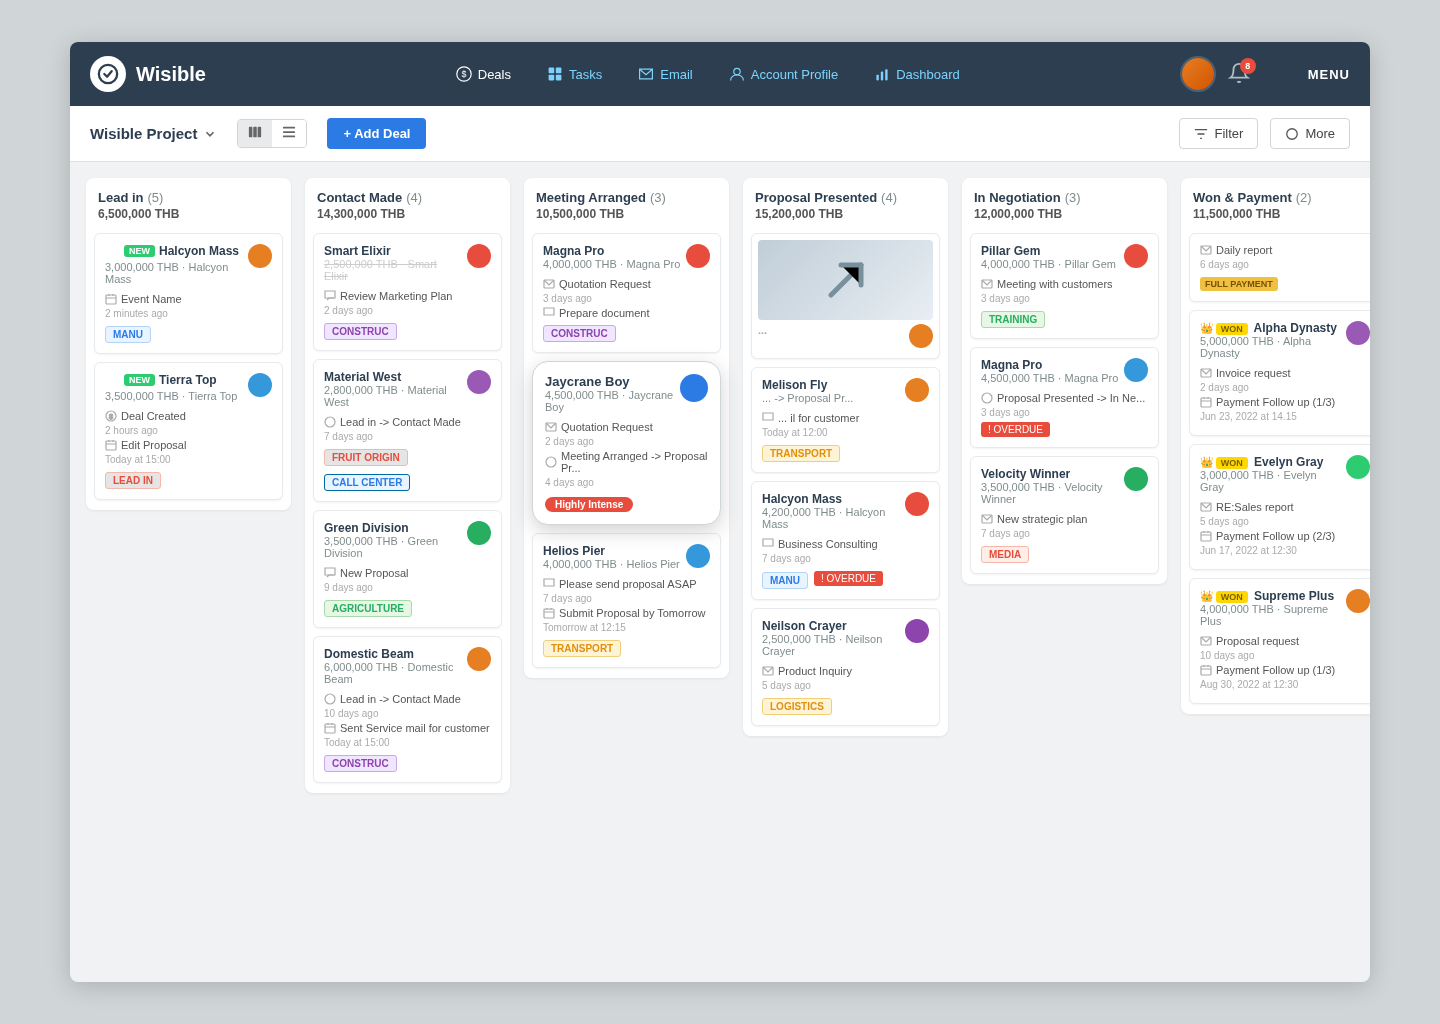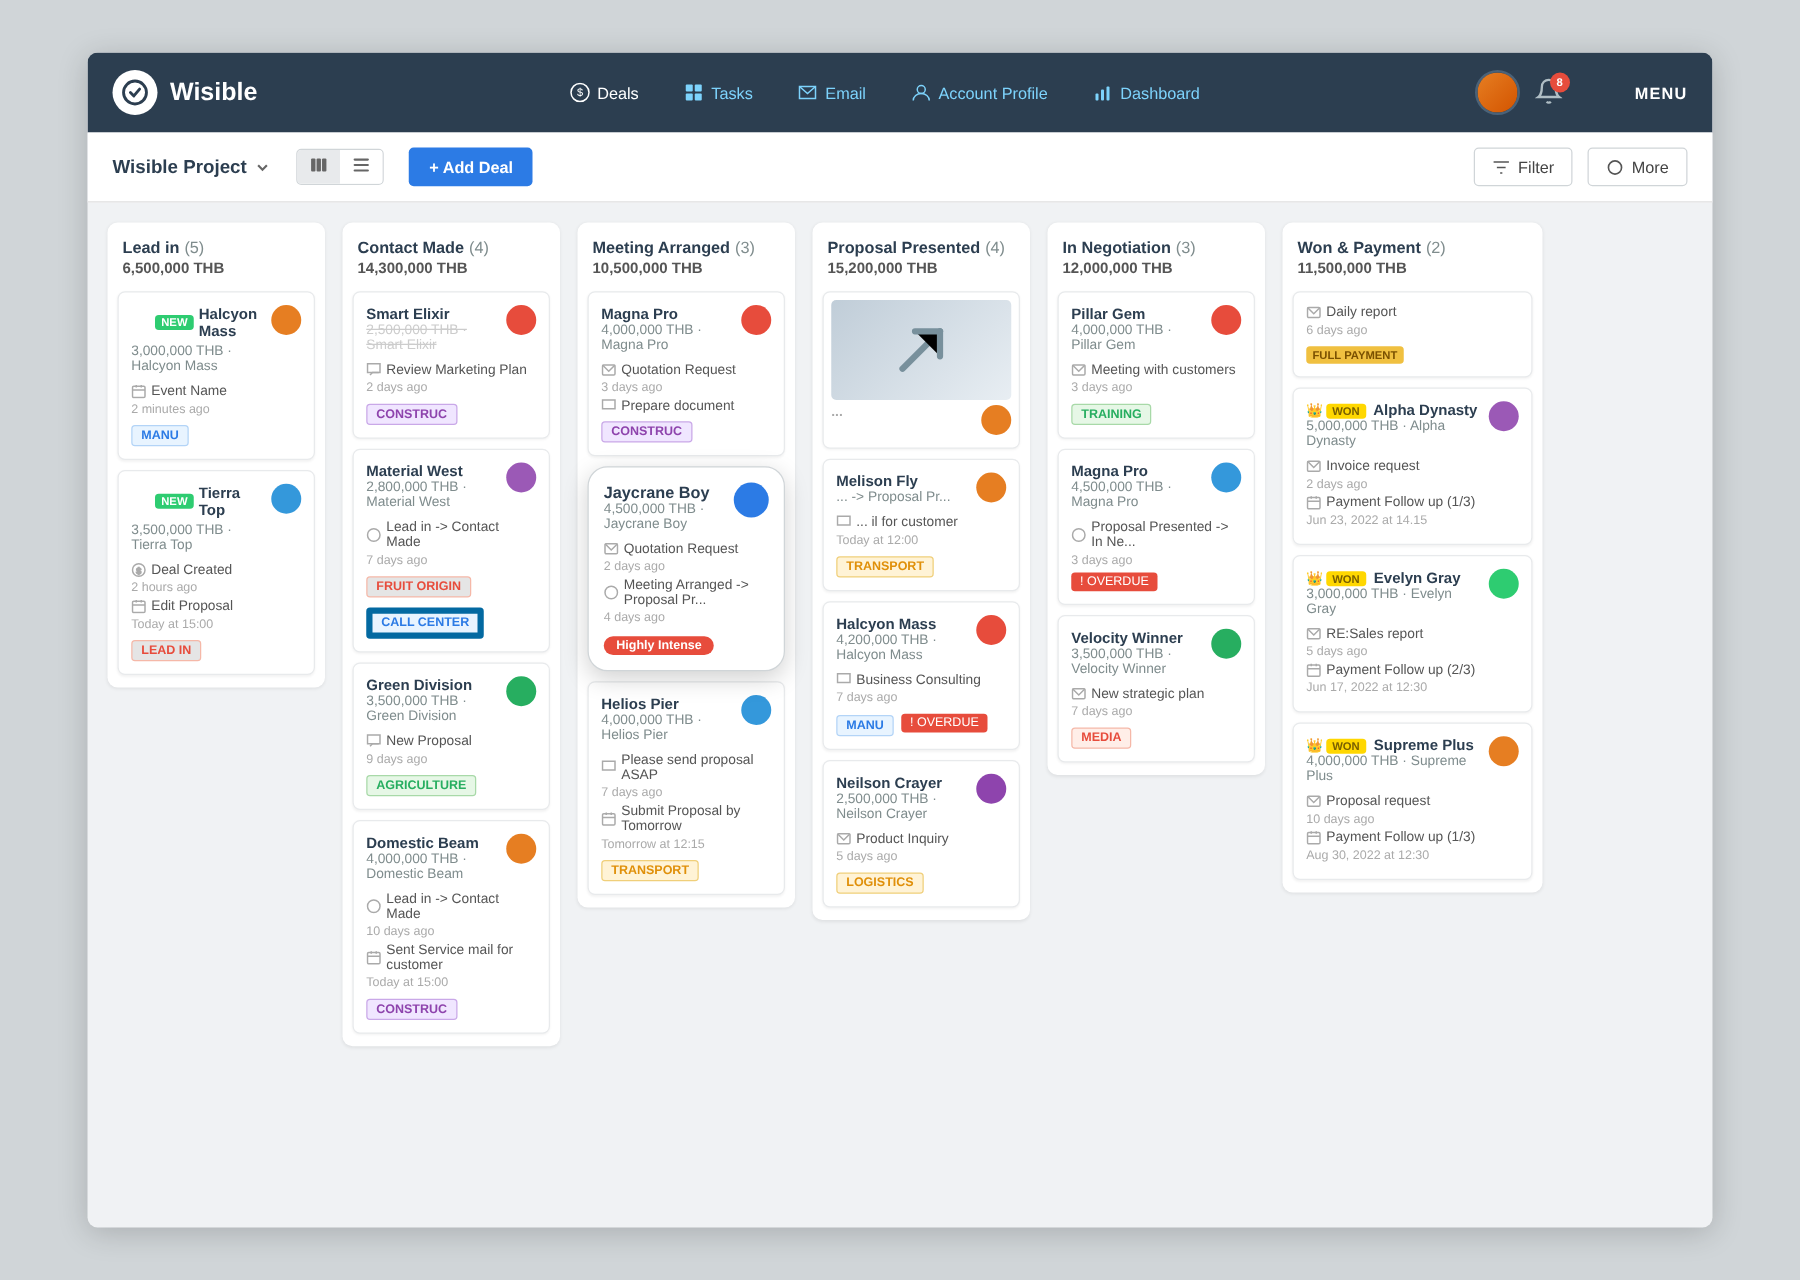--- a/index.html
+++ b/index.html
@@ -54,39 +54,39 @@
     .card-row { display: flex; align-items: center; gap: 4px; margin-bottom: 2px; }
     .card-icon { width: 12px; height: 12px; flex-shrink: 0; }
     .card-text { font-size: 11px; color: #555; }
     .card-time { font-size: 10px; color: #aaa; margin-top: 3px; margin-bottom: 3px; }
     .tag { display: inline-block; border-radius: 3px; padding: 2px 7px; font-size: 10px; font-weight: 600; margin-top: 4px; }
     .tag-manu { background: #e8f4ff; color: #2c7be5; border: 1px solid #b3d4f7; }
     .tag-lead { background: #e5e5e5; color: #e74c3c; border: 1px solid #f5b8a8; }
     .tag-transport { background: #fff3d6; color: #e0900a; border: 1px solid #f0cf7a; }
     .tag-agriculture { background: #e6f7e6; color: #27ae60; border: 1px solid #a8d9a8; }
     .tag-construc { background: #f0e6ff; color: #8e44ad; border: 1px solid #c9a8e8; }
-    .tag-call-center { background: #e8f4ff; color: #2c7be5; border: 5px solid #0369a1; }
+    .tag-call-center { background: #e8f4ff; color: #2c7be5; border: 1px solid #0369a1; }
     .tag-training { background: #e6f7e6; color: #27ae60; border: 1px solid #a8d9a8; }
     .tag-media { background: #ffeee8; color: #e74c3c; border: 1px solid #f5b8a8; }
     .tag-logistics { background: #fff3d6; color: #e0900a; border: 1px solid #f0cf7a; }
     .tag-won { background: #ffd700; color: #7a6000; border: 1px solid #e0c000; }
     .tag-full-payment { background: #f0c040; color: #7a5000; font-size: 9px; padding: 2px 5px; }
     .tag-overdue { background: #e74c3c; color: #fff; font-size: 10px; padding: 2px 7px; border-radius: 3px; }
     .won-crown { font-size: 11px; margin-right: 2px; }
 
     
     .badge-new { background: #2ecc71; color: #fff; font-size: 9px; font-weight: 700; padding: 1px 5px; border-radius: 3px; margin-right: 4px; margin-left: 19px; }
 
     
     .card-popup { background: #fff; border: 1px solid #d0d5d8; border-radius: 16px; padding: 12px; box-shadow: 0 6px 20px rgba(0,0,0,0.18); position: relative; z-index: 10; }
     .card-popup .card-title { font-size: 13px; font-weight: 700; color: #2c3e50; }
     .highly-intense { display: inline-block; background: #e74c3c; color: #fff; border-radius: 12px; padding: 2px 10px; font-size: 10px; font-weight: 600; margin-top: 6px; }
 
     
-    .col-wide { width: 174px; }
+    .col-wide { width: 205px; }
 
     
     .card-image-placeholder { width: 100%; height: 80px; background: linear-gradient(135deg, #c0cdd8, #e8eef3); border-radius: 4px; display: flex; align-items: center; justify-content: center; overflow: hidden; margin-bottom: 4px; }
     .arrow-icon { width: 60px; height: 60px; }
 
     div.col-won { width: 208px; }
   </style>
 </head>
 <body>
 
@@ -337,21 +337,21 @@
             <span class="card-text">New Proposal</span>
           </div>
           <div class="card-time">9 days ago</div>
           <span class="tag tag-agriculture">AGRICULTURE</span>
         </div>
 
         <div class="card">
           <div class="card-header">
             <div style="flex:1">
               <div class="card-title">Domestic Beam</div>
-              <div class="card-amount">4,000,000 THB · Domestic Beam</div>
+              <div class="card-amount">6,000,000 THB · Domestic Beam</div>
             </div>
             <div class="card-avatar" style="background:#e67e22;"></div>
           </div>
           <div class="card-row">
             <svg class="card-icon" viewBox="0 0 12 12" fill="none" stroke="#aaa" stroke-width="1.2">
                 <circle cx="6" cy="6" r="5"></circle>
               </svg>
             <span class="card-text">Lead in -&gt; Contact Made</span>
           </div>
           <div class="card-time">10 days ago</div>

